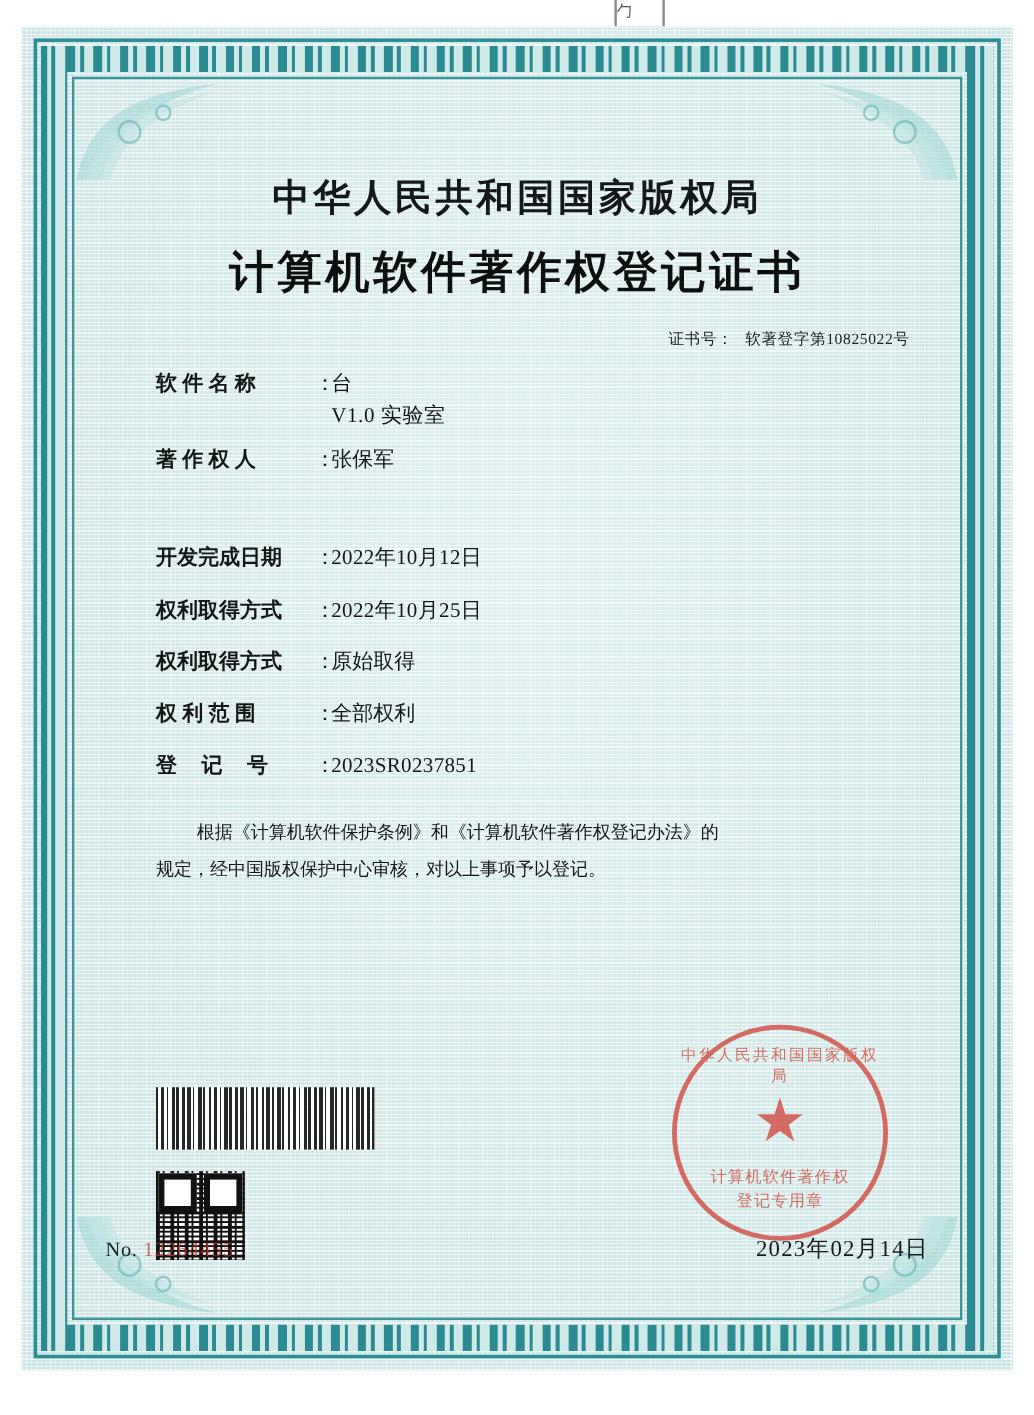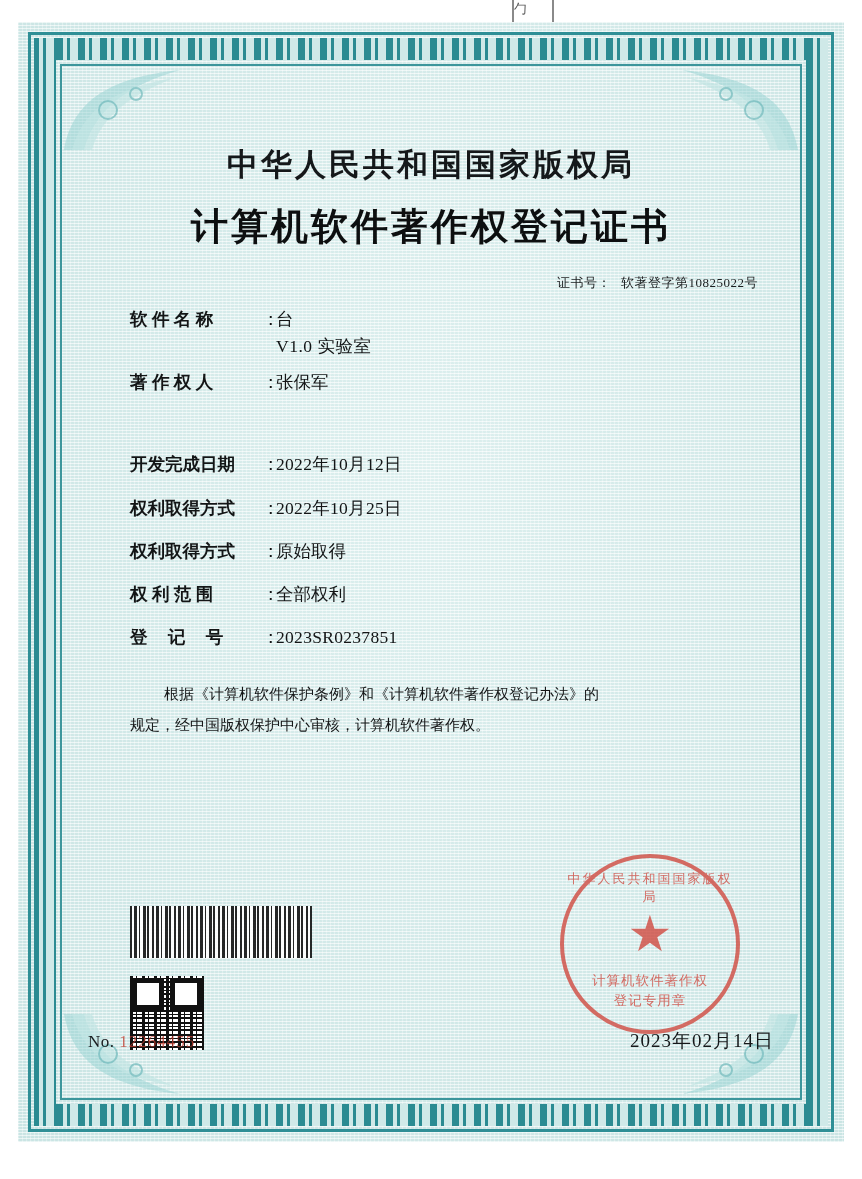--- a/index.html
+++ b/index.html
@@ -387,21 +387,21 @@
         <div class="frow compact">
           <div class="flabel sp">登 记 号</div>
           <div class="fcolon">：</div>
           <div class="fvalue num">2023SR0237851</div>
         </div>
 
       </div>
 
       <div class="para">
         <p class="indent">根据《计算机软件保护条例》和《计算机软件著作权登记办法》的</p>
-        <p>规定，经中国版权保护中心审核，计算机软件著作权。</p>
+        <p>规定，经中国版权保护中心审核，对以上事项予以登记。</p>
       </div>
 
       <div class="marks">
         <div class="barcode"></div>
         <div class="qr"></div>
       </div>
 
     </div>
 
     <div class="seal">

